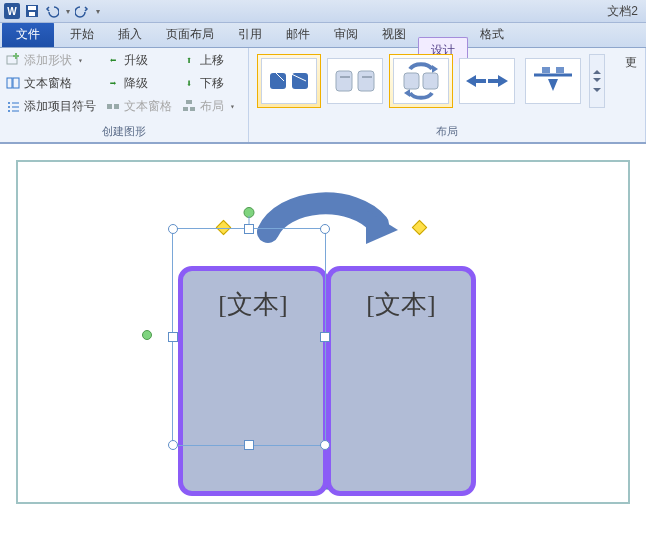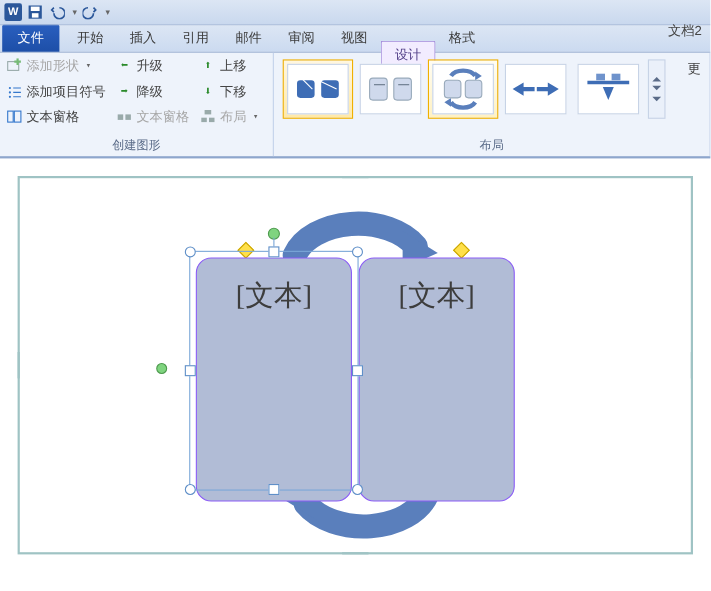--- a/index.html
+++ b/index.html
@@ -26,21 +26,21 @@
     width: 16px; height: 16px; background: #2b579a; color:#fff; font-weight:bold;
     display:flex;align-items:center;justify-content:center;border-radius:2px;font-size:10px;
   }
   .qat .qbtn { width:16px;height:16px;display:flex;align-items:center;justify-content:center;color:#2b579a; }
   .smartart-tool {
     position:absolute; left:470px; top:0; height:22px;
     background: linear-gradient(#b9a5e8,#a58ddb);
     color:#fff; display:flex;align-items:center;padding:0 8px;border-radius:2px 2px 0 0;
     font-size:11px;
   }
-  .doctitle { position:absolute; right:8px; top:3px; font-size:12px; color:#444;margin-top:17px; }
+  .doctitle { position:absolute; right:8px; top:3px; font-size:12px; color:#444; }
   
   .tabs {
     display:flex; align-items:flex-end; height:24px;
     background: linear-gradient(#dce6f4,#cbdaf0);
     border-bottom:1px solid #8ea6cc;
     padding-left:2px;
   }
   .tab {
     padding:4px 12px; font-size:12px; color:#3b3b3b; cursor:default;
   }
@@ -87,23 +87,23 @@
   }
   .canvas::before,.canvas::after{content:"";position:absolute;background:#9fc3c4;}
   
   .tick{position:absolute;background:#9fc3c4;}
   .tick.t{left:50%;top:-2px;width:24px;height:2px;transform:translateX(-50%); }
   .tick.b{left:50%;bottom:-2px;width:24px;height:2px;transform:translateX(-50%);}
   .tick.l{left:-2px;top:50%;width:2px;height:24px;transform:translateY(-50%);}
   .tick.r{right:-2px;top:50%;width:2px;height:24px;transform:translateY(-50%);}
   
   .box {
-    position:absolute; background:#b1bcd6; border:1px solid #8b5cf6; border-radius:14px;
+    position:absolute; background:#b1bcd6; border:5px solid #8b5cf6; border-radius:14px;
     display:flex;align-items:flex-start;justify-content:center;
-    font-family:"SimSun",serif; font-size:26px; color:#3d3d3d; padding-top:16px;
+    font-family:"SimSun",serif; font-size:26px; color:#3d3d3d; padding-top:16px;margin-top:32px;
   }
   .boxA { left:160px; top:72px; width:140px; height:204px; z-index:3; }
   .boxB { left:308px; top:72px; width:140px; height:204px; z-index:2; }
   .selbox {
     position:absolute; border:1px solid #7aa7d8; z-index:5; pointer-events:none;
     left:154px; top:66px; width:152px; height:216px;
   }
   .handle{position:absolute;width:8px;height:8px;border:1px solid #5f8fc8;background:#fff;border-radius:50%;}
   .h-tl{left:-5px;top:-5px}.h-tr{right:-5px;top:-5px}.h-bl{left:-5px;bottom:-5px}.h-br{right:-5px;bottom:-5px}
   .h-tm{left:50%;top:-5px;transform:translateX(-50%);border-radius:0}
@@ -152,20 +152,21 @@
     </span>
     <span class="dd">▾</span>
   </div>
   <div class="doctitle">文档2</div>
 </div>
 
 <div class="tabs">
   <div class="tab file">文件</div>
   <div class="tab">开始</div>
   <div class="tab">插入</div>
+  <div class="tab">页面布局</div>
   <div class="tab">引用</div>
   <div class="tab">邮件</div>
   <div class="tab">审阅</div>
   <div class="tab">视图</div>
   <div class="tab active">设计</div>
   <div class="tab">格式</div>
 </div>
 
 <div class="ribbon">
 
@@ -179,38 +180,38 @@
                 <line x1="10" y1="0" x2="10" y2="6" stroke="#7b7" stroke-width="2"></line>
                 <line x1="7" y1="3" x2="13" y2="3" stroke="#7b7" stroke-width="2"></line>
               </svg>
           </span>
           <span>添加形状</span>
           <span class="dd">▾</span>
         </div>
         <div class="ritem">
           <span class="ic">
             <svg width="14" height="14">
+                <rect x="1" y="2" width="5" height="10" fill="none" stroke="#37c"></rect>
+                <rect x="7" y="2" width="6" height="10" fill="none" stroke="#37c"></rect>
+              </svg>
+          </span>
+          <span>文本窗格</span>
+        </div>
+        <div class="ritem">
+          <span class="ic">
+            <svg width="14" height="14">
                 <circle cx="3" cy="4" r="1" fill="#37c"></circle>
                 <line x1="6" y1="4" x2="13" y2="4" stroke="#37c"></line>
                 <circle cx="3" cy="8" r="1" fill="#37c"></circle>
                 <line x1="6" y1="8" x2="13" y2="8" stroke="#37c"></line>
                 <circle cx="3" cy="12" r="1" fill="#37c"></circle>
                 <line x1="6" y1="12" x2="13" y2="12" stroke="#37c"></line>
               </svg>
           </span>
           <span>添加项目符号</span>
-        </div>
-        <div class="ritem">
-          <span class="ic">
-            <svg width="14" height="14">
-                <rect x="1" y="2" width="5" height="10" fill="none" stroke="#37c"></rect>
-                <rect x="7" y="2" width="6" height="10" fill="none" stroke="#37c"></rect>
-              </svg>
-          </span>
-          <span>文本窗格</span>
         </div>
       </div>
       <div class="col">
         <div class="ritem">
           <span class="ic" style="color:#2a8a2a">⬅</span>
           <span>升级</span>
         </div>
         <div class="ritem">
           <span class="ic" style="color:#2a8a2a">➡</span>
           <span>降级</span>

